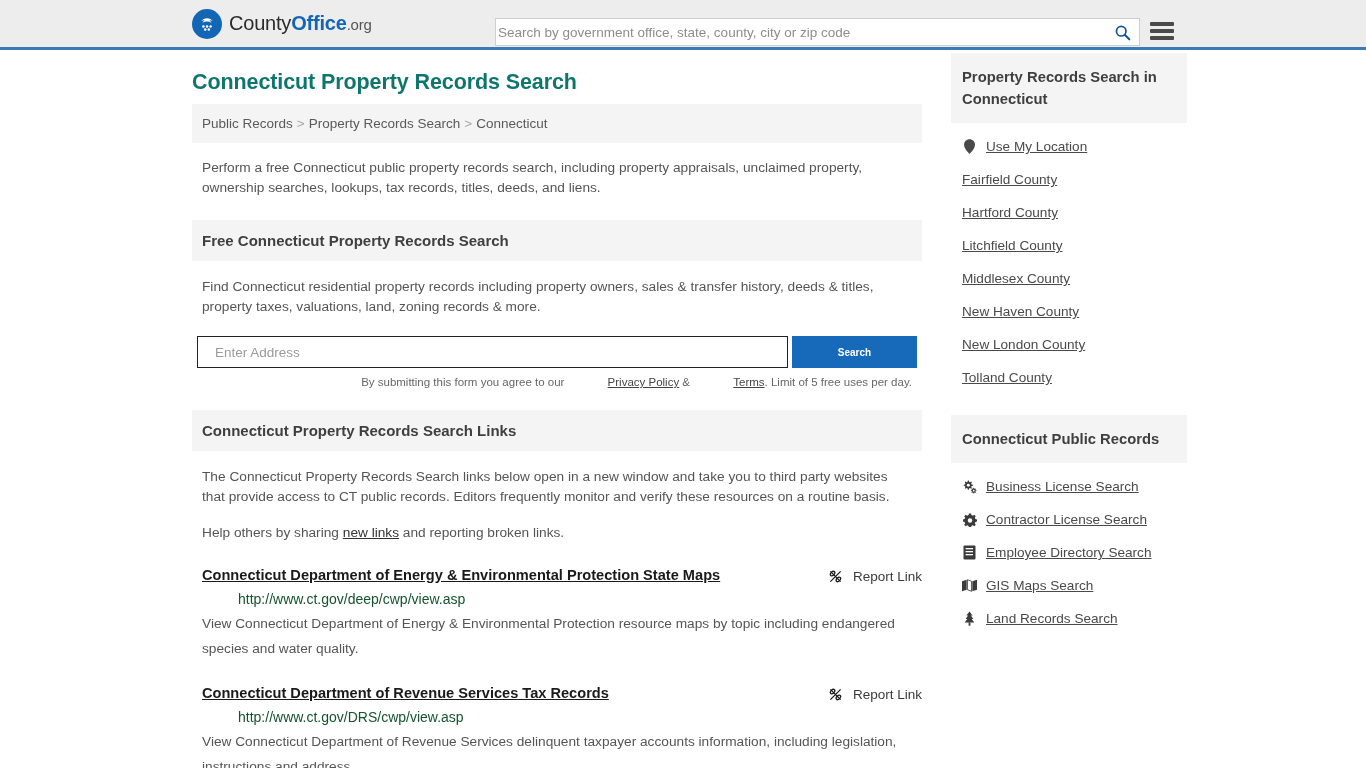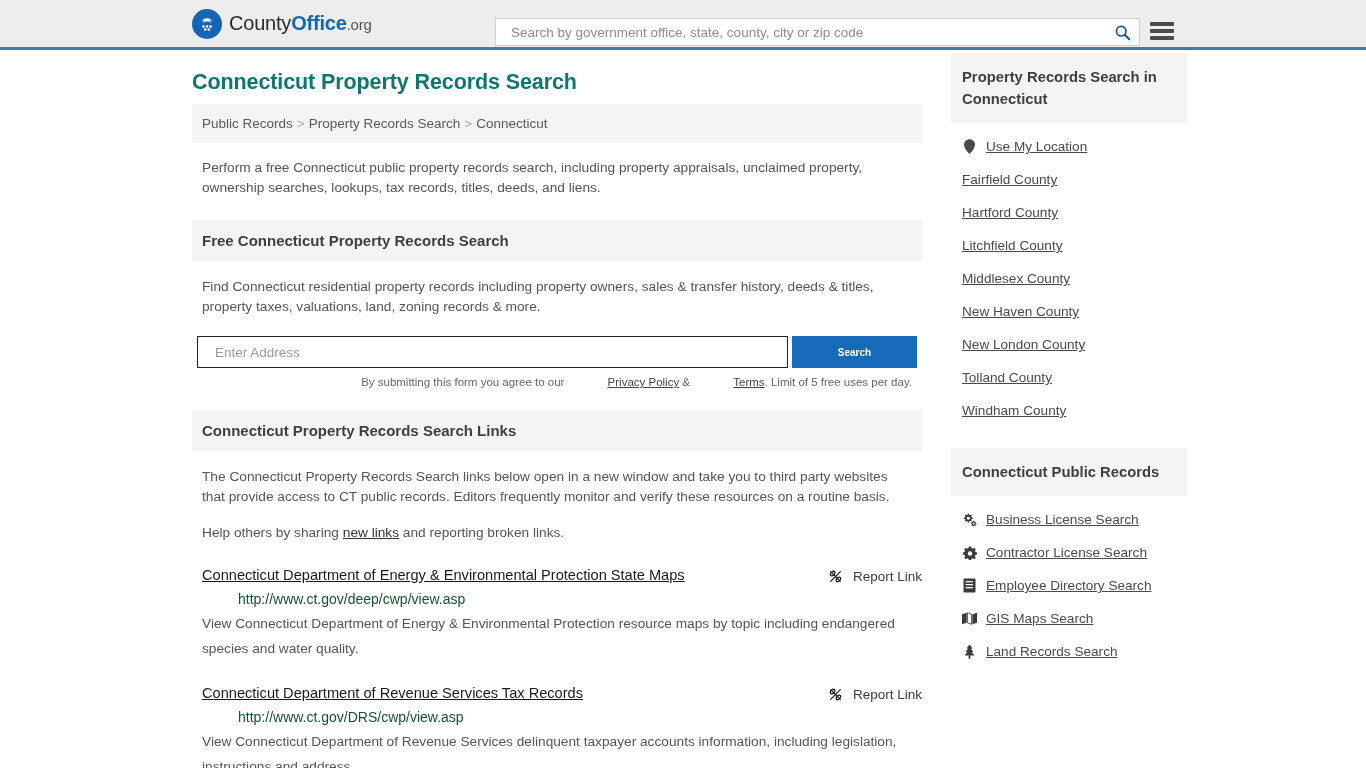--- a/index.html
+++ b/index.html
@@ -57,21 +57,21 @@
     background: #fff;
     border: 1px solid #cfcfcf;
     display: flex;
     align-items: center;
   }
   .header-search input {
     flex: 1;
     border: none;
     outline: none;
     height: 100%;
-    padding: 0 15px;
+    padding: 0 2px;
     font-size: 13.5px;
     color: #333;
     font-family: "Liberation Sans", sans-serif;
     background: transparent;
   }
   .header-search input::placeholder { color: #8d8d8d; }
   .search-ico {
     width: 34px; height: 100%;
     display: flex; align-items: center; justify-content: center;
     cursor: pointer;
@@ -183,21 +183,21 @@
     margin: 8px 6px 0 0;
     width: 720px;
   }
   .terms a { color: #444; text-decoration: underline; padding-left: 40px; }
 
   
   .link-item { margin: 24px 0 0 10px; width: 720px; position: relative; }
   .link-row { display: flex; align-items: flex-start; }
   .link-title {
     font-size: 14.6px;
-    font-weight: normal;
+    font-weight: bold;
     color: #1a1a1a;
     text-decoration: underline;
     cursor: pointer;
     flex: 1;
   }
   .report-link {
     display: flex;
     align-items: center;
     gap: 9px;
     font-size: 13.5px;
@@ -374,23 +374,20 @@
       </div>
       <div class="side-row">
         <a href="#">New Haven County</a>
       </div>
       <div class="side-row">
         <a href="#">New London County</a>
       </div>
       <div class="side-row">
         <a href="#">Tolland County</a>
       </div>
-      <div class="side-row">
-        <a href="#">Windham County</a>
-      </div>
     </div>
 
     <div class="side-block2">
       <div class="side-head">Connecticut Public Records</div>
       <div class="side-list">
 
         <div class="side-row">
           <span class="side-ico">
             <svg width="15" height="14" viewBox="0 0 16 15">
               <path d="M6.2 0.6 L7.3 0.6 L7.5 2 A3.4 3.4 0 0 1 8.6 2.5 L9.8 1.7 L10.6 2.5 L9.8 3.7 A3.4 3.4 0 0 1 10.3 4.8 L11.7 5 L11.7 6.1 L10.3 6.3 A3.4 3.4 0 0 1 9.8 7.4 L10.6 8.6 L9.8 9.4 L8.6 8.6 A3.4 3.4 0 0 1 7.5 9.1 L7.3 10.5 L6.2 10.5 L6 9.1 A3.4 3.4 0 0 1 4.9 8.6 L3.7 9.4 L2.9 8.6 L3.7 7.4 A3.4 3.4 0 0 1 3.2 6.3 L1.8 6.1 L1.8 5 L3.2 4.8 A3.4 3.4 0 0 1 3.7 3.7 L2.9 2.5 L3.7 1.7 L4.9 2.5 A3.4 3.4 0 0 1 6 2 Z" fill="#3b3b3b"></path>

